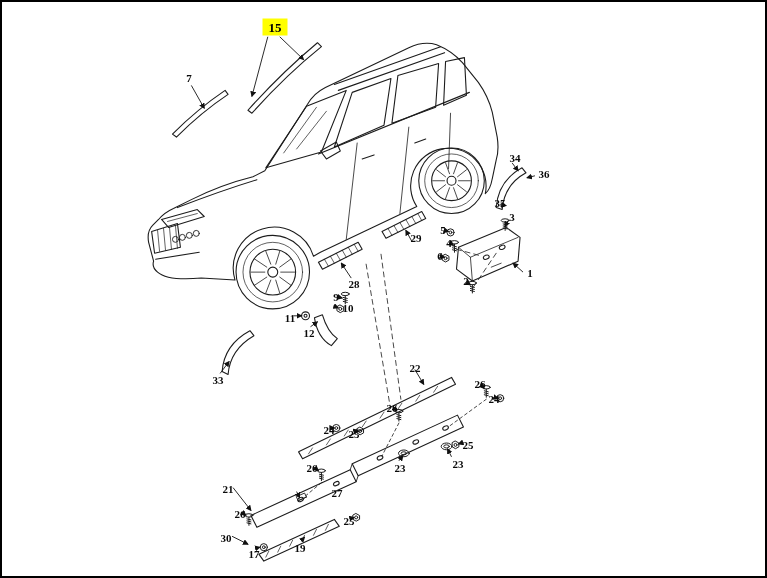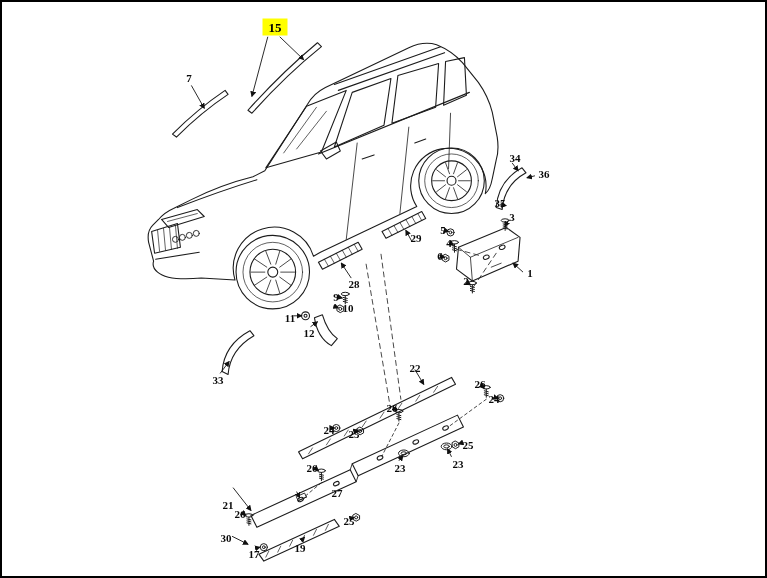--- a/index.html
+++ b/index.html
@@ -250,21 +250,21 @@
       <span class="callout" style="left: 413px; top: 366px;">22</span>
       <span class="callout" style="left: 478px; top: 382px;">26</span>
       <span class="callout" style="left: 492px; top: 397px;">24</span>
       <span class="callout" style="left: 390px; top: 406px;">26</span>
       <span class="callout" style="left: 327px; top: 428px;">24</span>
       <span class="callout" style="left: 352px; top: 432px;">25</span>
       <span class="callout" style="left: 466px; top: 443px;">25</span>
       <span class="callout" style="left: 398px; top: 466px;">23</span>
       <span class="callout" style="left: 456px; top: 462px;">23</span>
       <span class="callout" style="left: 310px; top: 466px;">26</span>
-      <span class="callout" style="left: 226px; top: 503px;">21</span>
+      <span class="callout" style="left: 226px; top: 487px;">21</span>
       <span class="callout" style="left: 293px; top: 491px; margin-left: 42px;">27</span>
       <span class="callout" style="left: 238px; top: 512px;">26</span>
       <span class="callout" style="left: 347px; top: 519px;">25</span>
       <span class="callout" style="left: 224px; top: 536px;">30</span>
       <span class="callout" style="left: 298px; top: 546px;">19</span>
       <span class="callout" style="left: 252px; top: 552px;">17</span>
     </div>
 
 </div>
 

